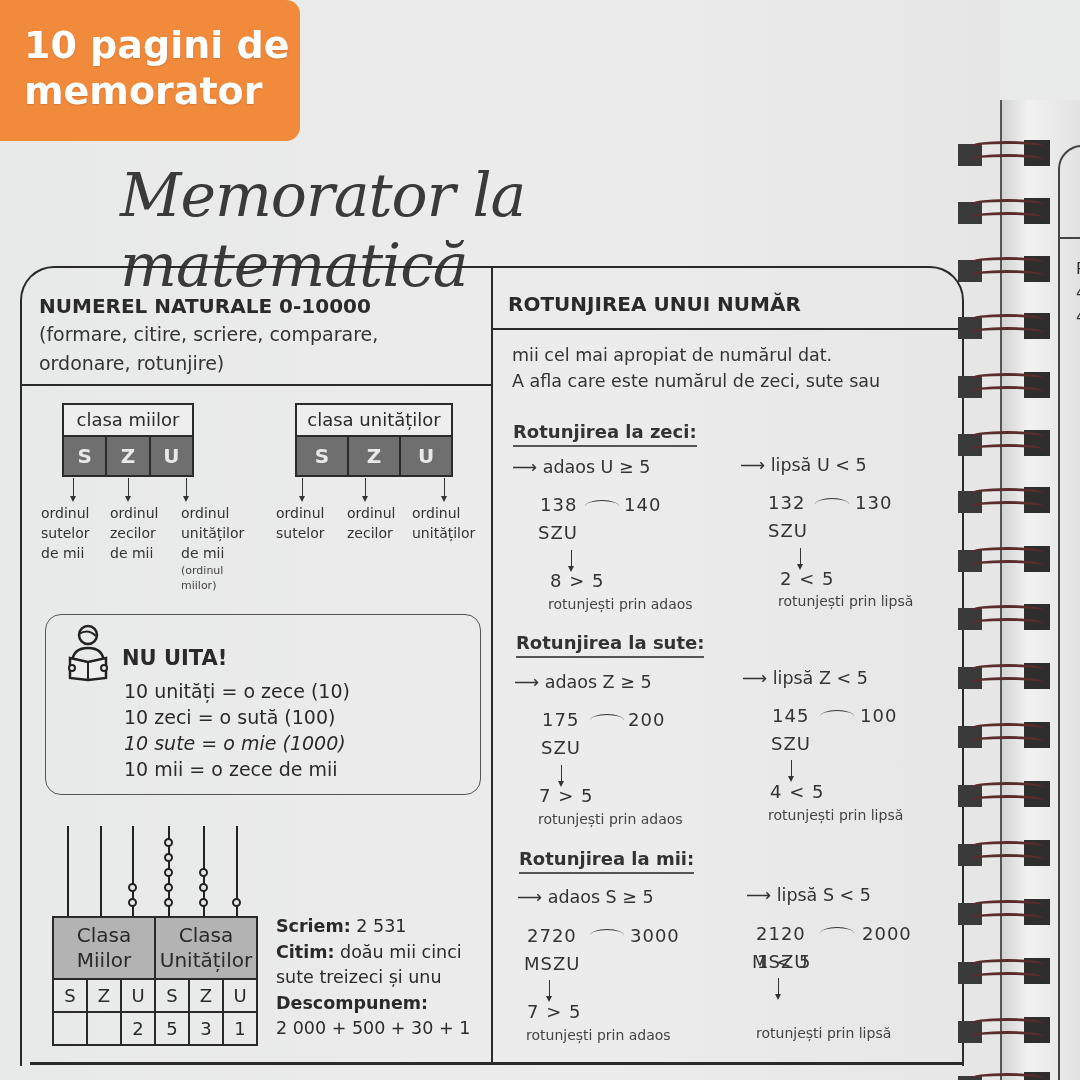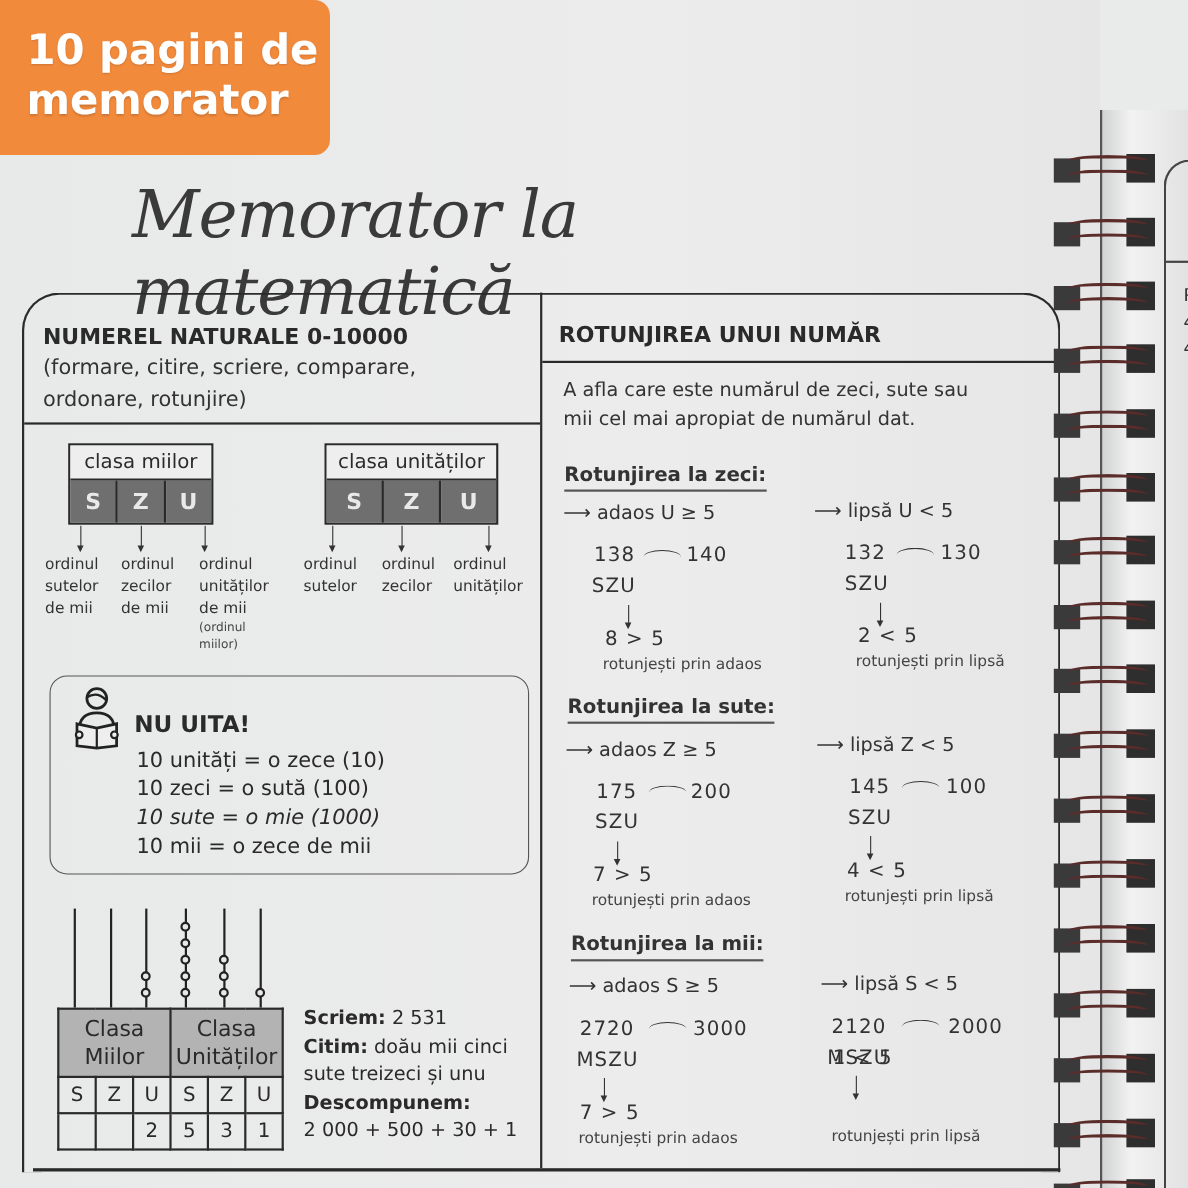--- a/index.html
+++ b/index.html
@@ -231,22 +231,22 @@
 <div class="scriem">
   <div><b>Scriem:</b> <span>2 531</span></div>
   <div><b>Citim:</b> <span>doău mii cinci</span></div>
   <div>sute treizeci și unu</div>
   <div><b>Descompunem:</b></div>
   <div>2 000 + 500 + 30 + 1</div>
 </div>
 
 <div class="h1" style="left:508px; top:292px;">ROTUNJIREA UNUI NUMĂR</div>
 <div class="rtext" style="left:512px; top:342px;">
+  <div>mii cel mai apropiat de numărul dat.</div>
   <div>A afla care este numărul de zeci, sute sau</div>
-  <div>mii cel mai apropiat de numărul dat.</div>
 </div>
 
 <div class="rhead" style="left:513px; top:421px;">Rotunjirea la zeci:</div>
 <div class="rtext" style="left:512px; top:454px;">⟶ <span>adaos U ≥ 5</span></div>
 <div class="rtext" style="left:740px; top:452px;">⟶ <span>lipsă U &lt; 5</span></div>
 <div class="rnum" style="left:540px; top:494px;">138</div>
 <div class="curve" style="left:585px; top:500px;"></div>
 <div class="rnum" style="left:624px; top:494px;">140</div>
 <div class="rnum" style="left:538px; top:522px;">SZU</div>
 <div class="arrowv" style="left:571px; top:550px; height:20px;"></div>

